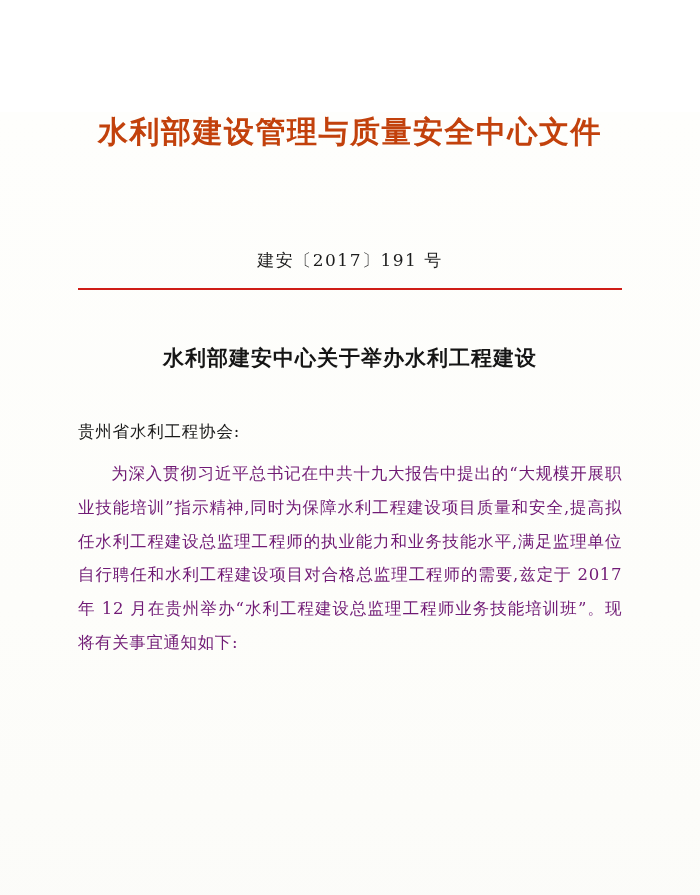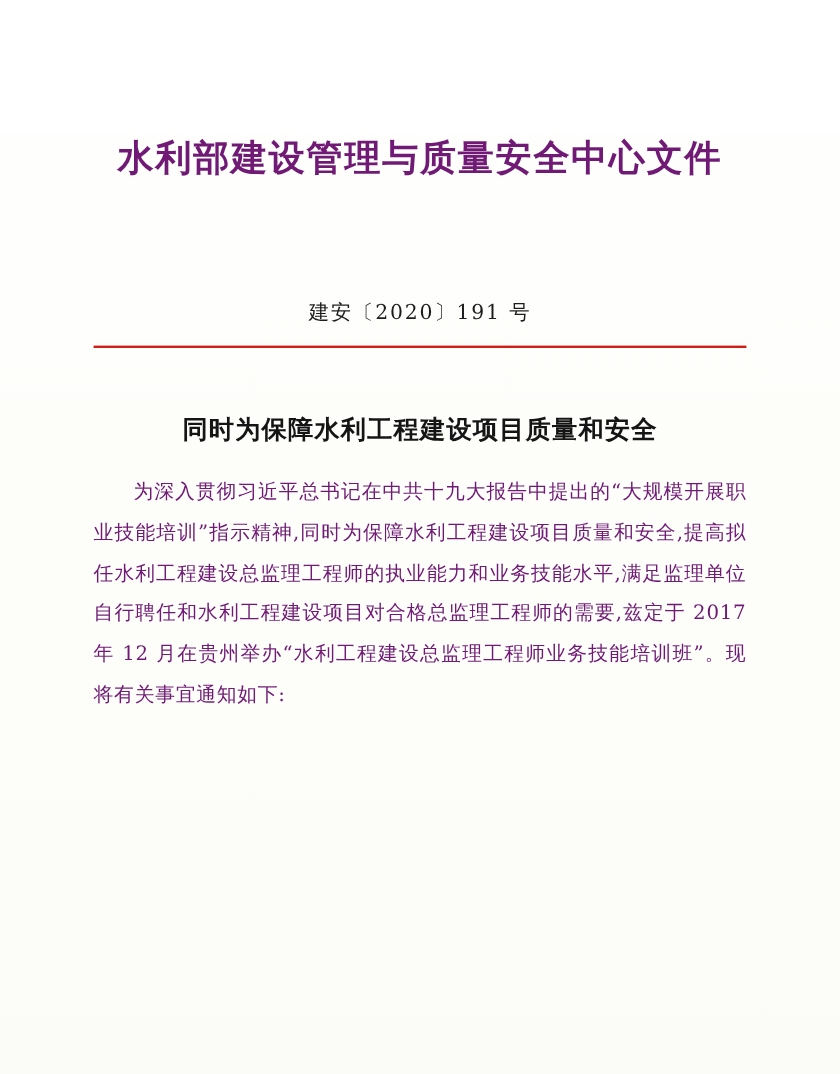--- a/index.html
+++ b/index.html
@@ -27,21 +27,21 @@
   }
   .content {
     position: relative;
     padding: 0 78px;
   }
 
   
   .masthead {
     margin-top: 112px;
     text-align: center;
-    color: #701a75;
+    color: #c2410c;
     font-size: 30px;
     font-weight: bold;
     letter-spacing: 1.5px;
     font-family: "DejaVu Serif", "Liberation Serif", serif;
     white-space: nowrap;
   }
 
   
   .doc-number {
     margin-top: 96px;
@@ -97,28 +97,29 @@
 </head>
 <body>
 
 <div class="page">
   <div class="paper-tint"></div>
 
   <div class="content">
 
     <div class="masthead">水利部建设管理与质量安全中心文件</div>
 
-    <div class="doc-number">建安〔2020〕191 号</div>
+    <div class="doc-number">建安〔2017〕191 号</div>
 
     <div class="red-rule"></div>
 
     <div class="doc-title">
-      <span class="line">同时为保障水利工程建设项目质量和安全</span>
+      <span class="line">水利部建安中心关于举办水利工程建设</span>
     </div>
 
+    <div class="recipient">贵州省水利工程协会:</div>
 
     <div class="body-para">
       <span class="indent"></span><span>为深入贯彻习近平总书记在中共十九大报告中提出的“大规模开展职业技能培训”指示精神,同时为保障水利工程建设项目质量和安全,提高拟任水利工程建设总监理工程师的执业能力和业务技能水平,满足监理单位自行聘任和水利工程建设项目对合格总监理工程师的需要,兹定于 2017 年 12 月在贵州举办“水利工程建设总监理工程师业务技能培训班”。现将有关事宜通知如下:</span>
     </div>
 
   </div>
 
 </div>
 
 </body></html>

